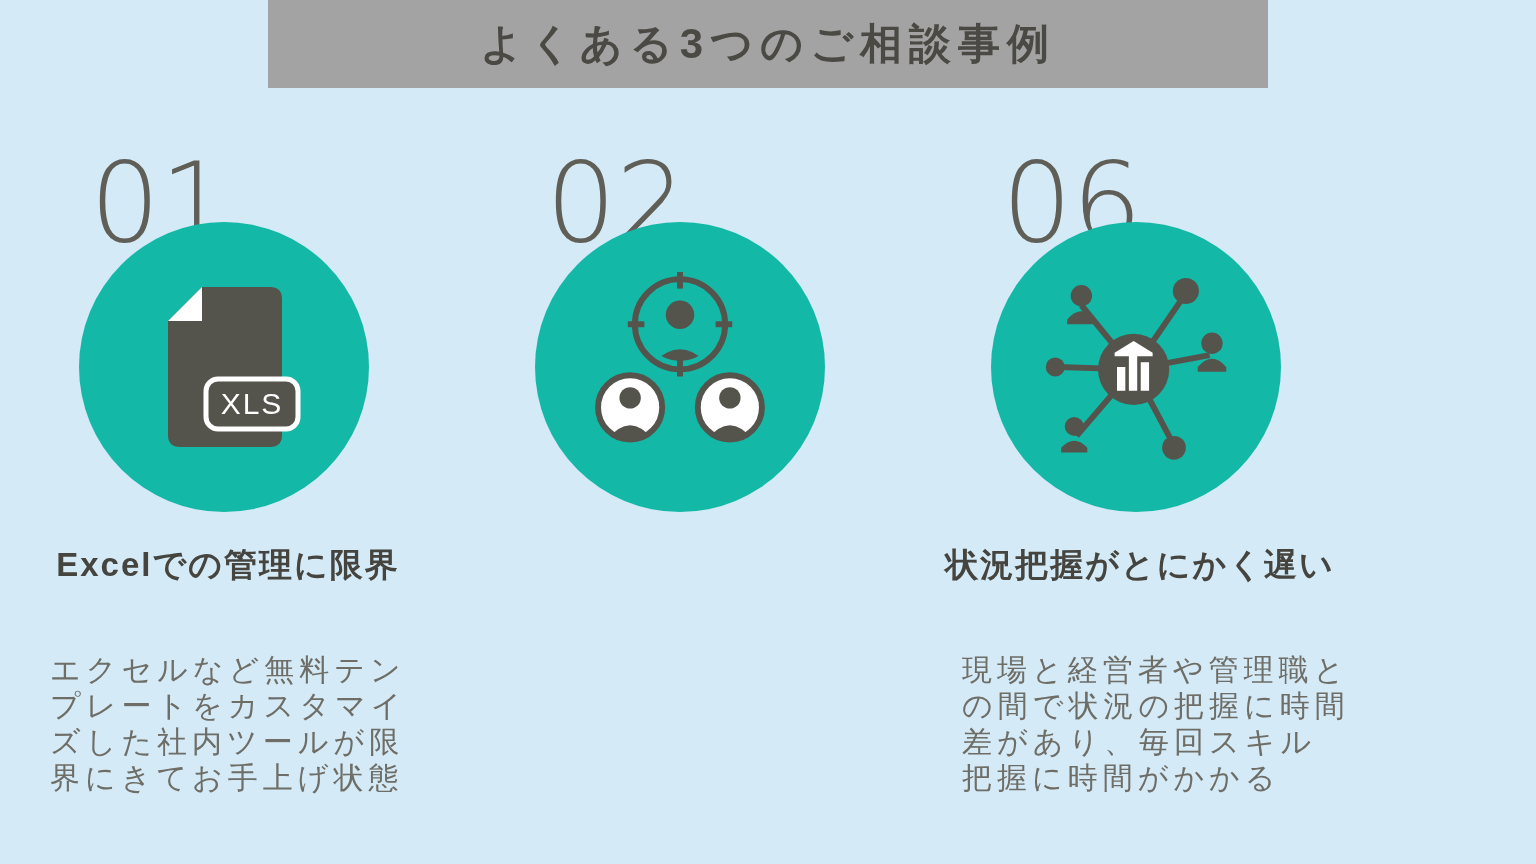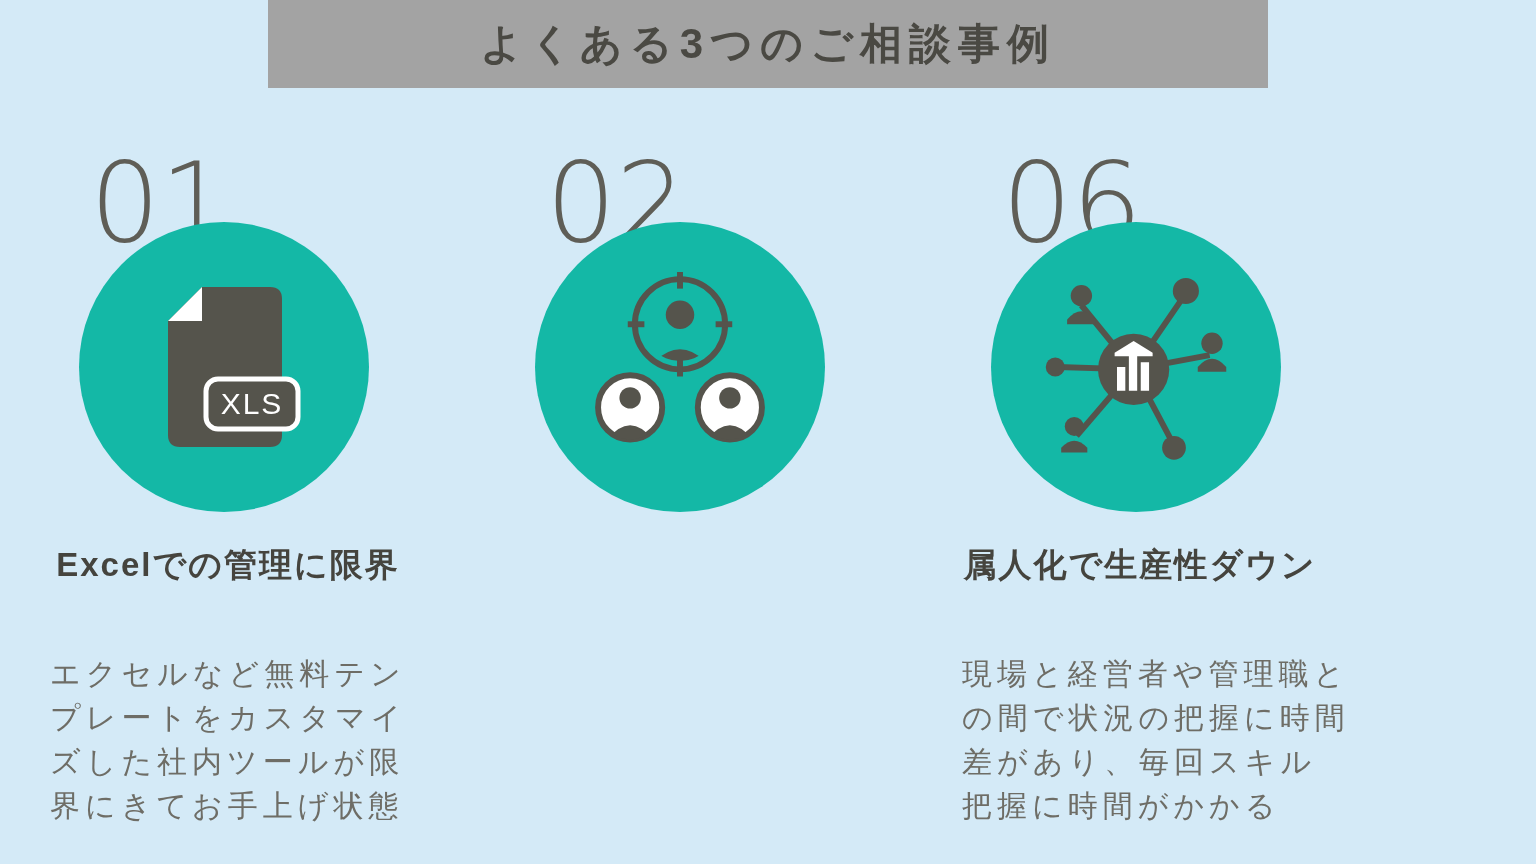--- a/index.html
+++ b/index.html
@@ -41,21 +41,21 @@
   }
   .heading{
     position:absolute;top:392px;left:0;width:100%;
     text-align:center;
     font-size:33px;font-weight:bold;color:#45443e;
     letter-spacing:2px;
     margin-top:11px;
   }
   .body-text{
     position:absolute;top:482px;left:50px;right:18px;
-    font-size:30px;line-height:44px;
+    font-size:30px;line-height:36px;
     letter-spacing:5px;
     color:#6e6d66;
   }
   svg{display:block;}
 </style>
 </head>
 <body>
 
 <div class="banner">
   <div class="title">よくある3つのご相談事例</div>
@@ -148,17 +148,17 @@
 
         <circle cx="78" cy="82" r="30" fill="#55544c"></circle>
         <g fill="#ffffff">
           <rect x="64" y="80" width="7" height="20"></rect>
           <rect x="74" y="70" width="7" height="30"></rect>
           <rect x="84" y="76" width="7" height="24"></rect>
           <path d="M62 68 L78 58 L94 68 L94 71 L62 71 Z"></path>
         </g>
       </svg>
     </div>
-    <div class="heading">属人化で生産性ダウン</div>
+    <div class="heading">状況把握がとにかく遅い</div>
     <p class="body-text">現場と経営者や管理職との間で状況の把握に時間差があり、毎回スキル把握に時間がかかる</p>
   </div>
 
 </div>
 
 </body></html>

